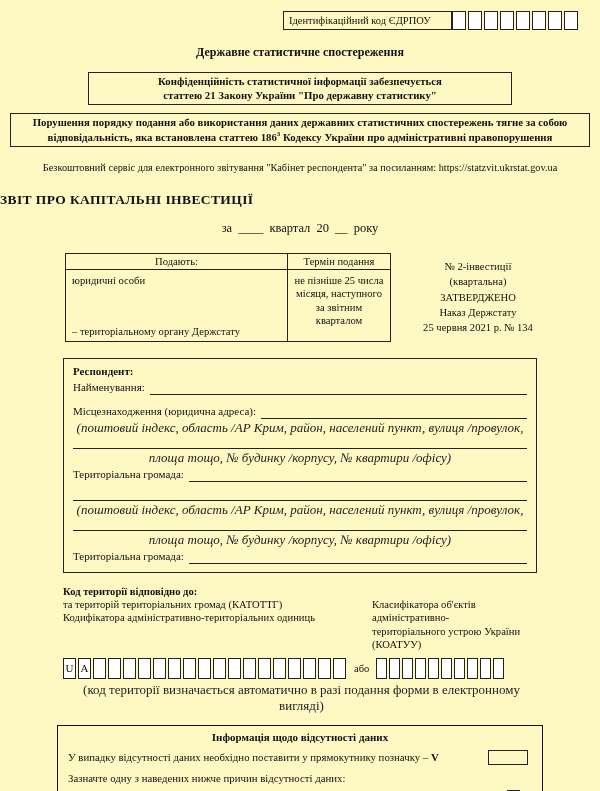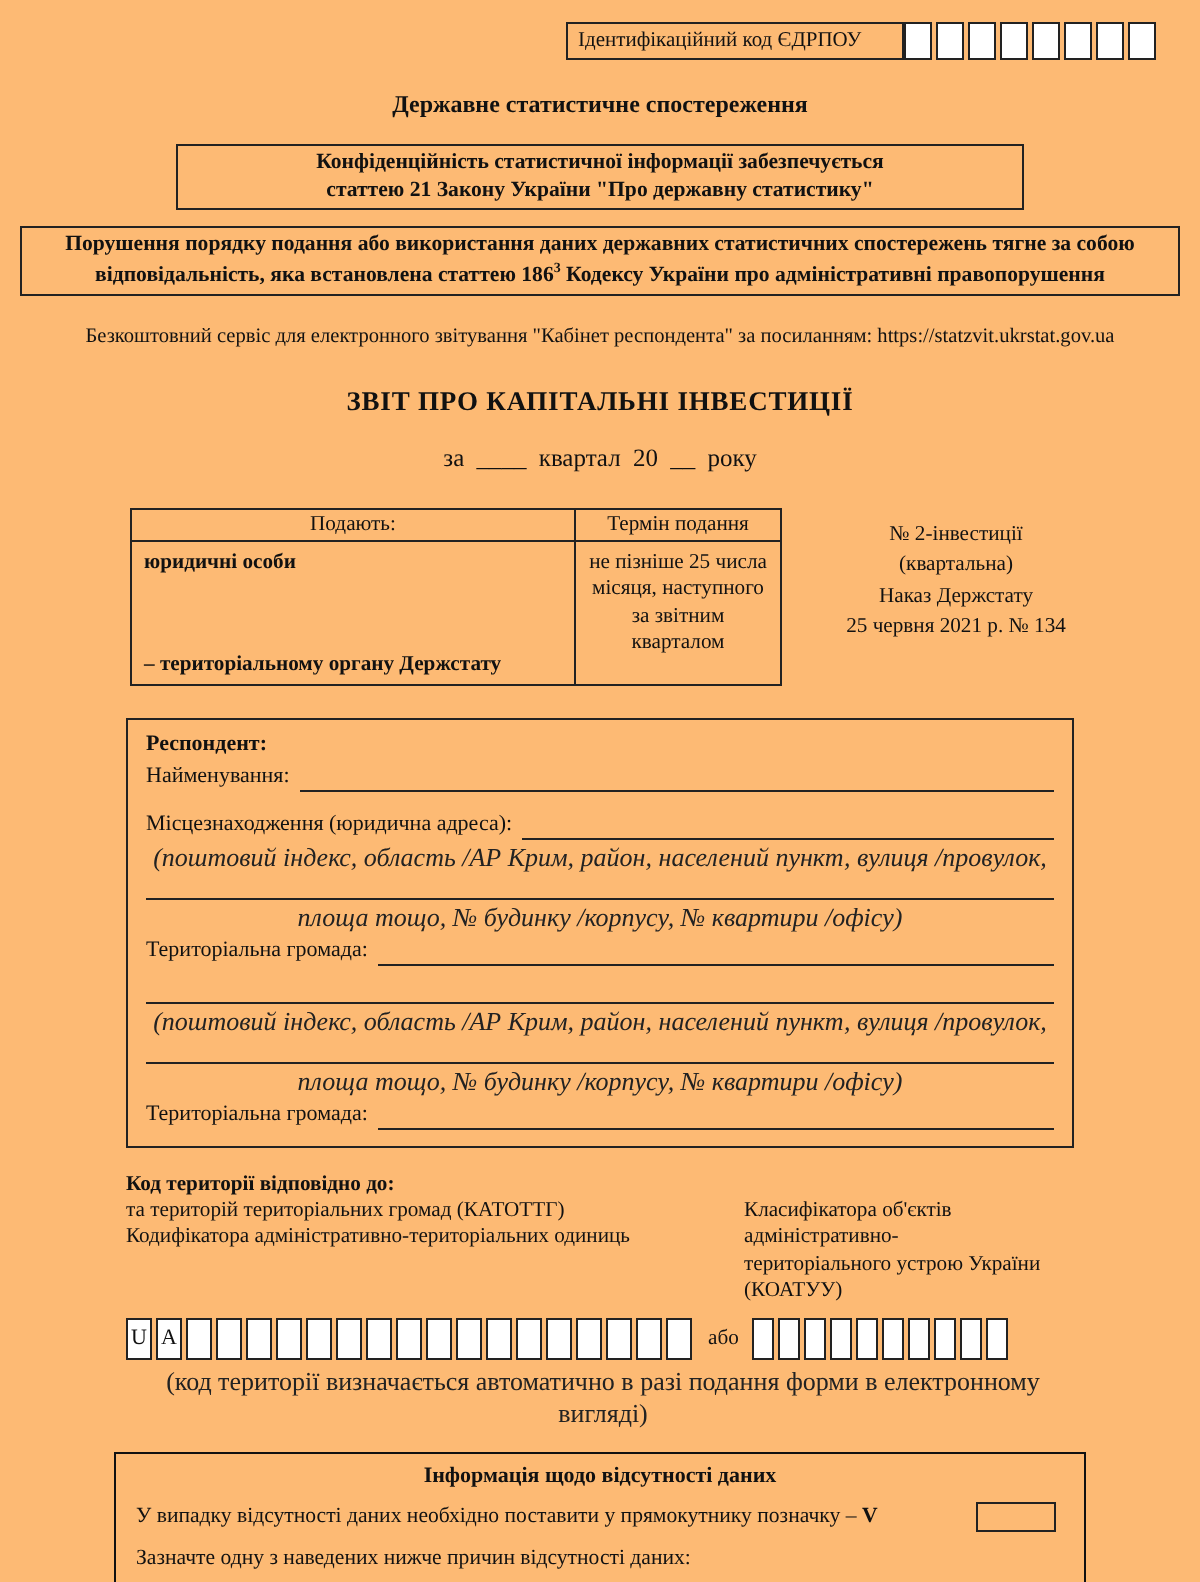--- a/index.html
+++ b/index.html
@@ -5,21 +5,21 @@
   * { margin: 0; padding: 0; box-sizing: border-box; }
   html, body { background: #fff; }
   body {
     font-family: "Liberation Serif", "DejaVu Serif", serif;
     color: #111;
   }
   .page {
     position: relative;
     width: 600px;
     height: 791px;
-    background: #fdba74;
+    background: #fef9c3;
     overflow: hidden;
     font-size: 11px;
     line-height: 1.25;
   }
 
   
   .id-row {
     display: flex;
     align-items: stretch;
     margin: 11px 22px 0 283px;
@@ -64,21 +64,20 @@
   .violation-box { width: 580px; margin: 8px auto 0 auto; }
 
   .service-line {
     margin-top: 15px;
     text-align: center;
     font-size: 10.3px;
   }
 
   .report-title {
     margin-top: 17px;
-    text-align: center;
     font-weight: bold;
     font-size: 13.5px;
     letter-spacing: 0.4px;
   }
   .report-period {
     margin-top: 13px;
     text-align: center;
     font-weight: normal;
     font-size: 12.5px;
     word-spacing: 3px;
@@ -96,21 +95,20 @@
   }
   table.submit th, table.submit td {
     border: 1px solid #222;
     vertical-align: top;
   }
   table.submit th { font-weight: normal; text-align: center; padding: 1px 4px; }
   table.submit td.who {
     width: 222px;
     padding: 4px 6px 3px 6px;
     height: 72px;
-    font-weight: bold;
   }
   td.who .who-inner { display: flex; flex-direction: column; justify-content: space-between; height: 100%; }
   table.submit td.term {
     text-align: center;
     padding: 4px 5px;
   }
   .approval {
     flex: 1;
     text-align: center;
     font-size: 10.6px;
@@ -255,20 +253,21 @@
             <span>– територіальному органу Держстату</span>
           </div>
         </td>
         <td class="term">не пізніше 25 числа місяця, наступного за звітним кварталом</td>
       </tr>
     </tbody>
       </table>
     <div class="approval" id="approval-block">
         <div>№ 2-інвестиції</div>
         <div>(квартальна)</div>
+        <div>ЗАТВЕРДЖЕНО</div>
         <div>Наказ Держстату</div>
         <div>25 червня 2021 р. № 134</div>
       </div>
   </div>
 
   <div class="respondent-box">
     <div class="bold">Респондент:</div>
 
     <div class="field-row">
       <span class="lbl">Найменування:</span>

